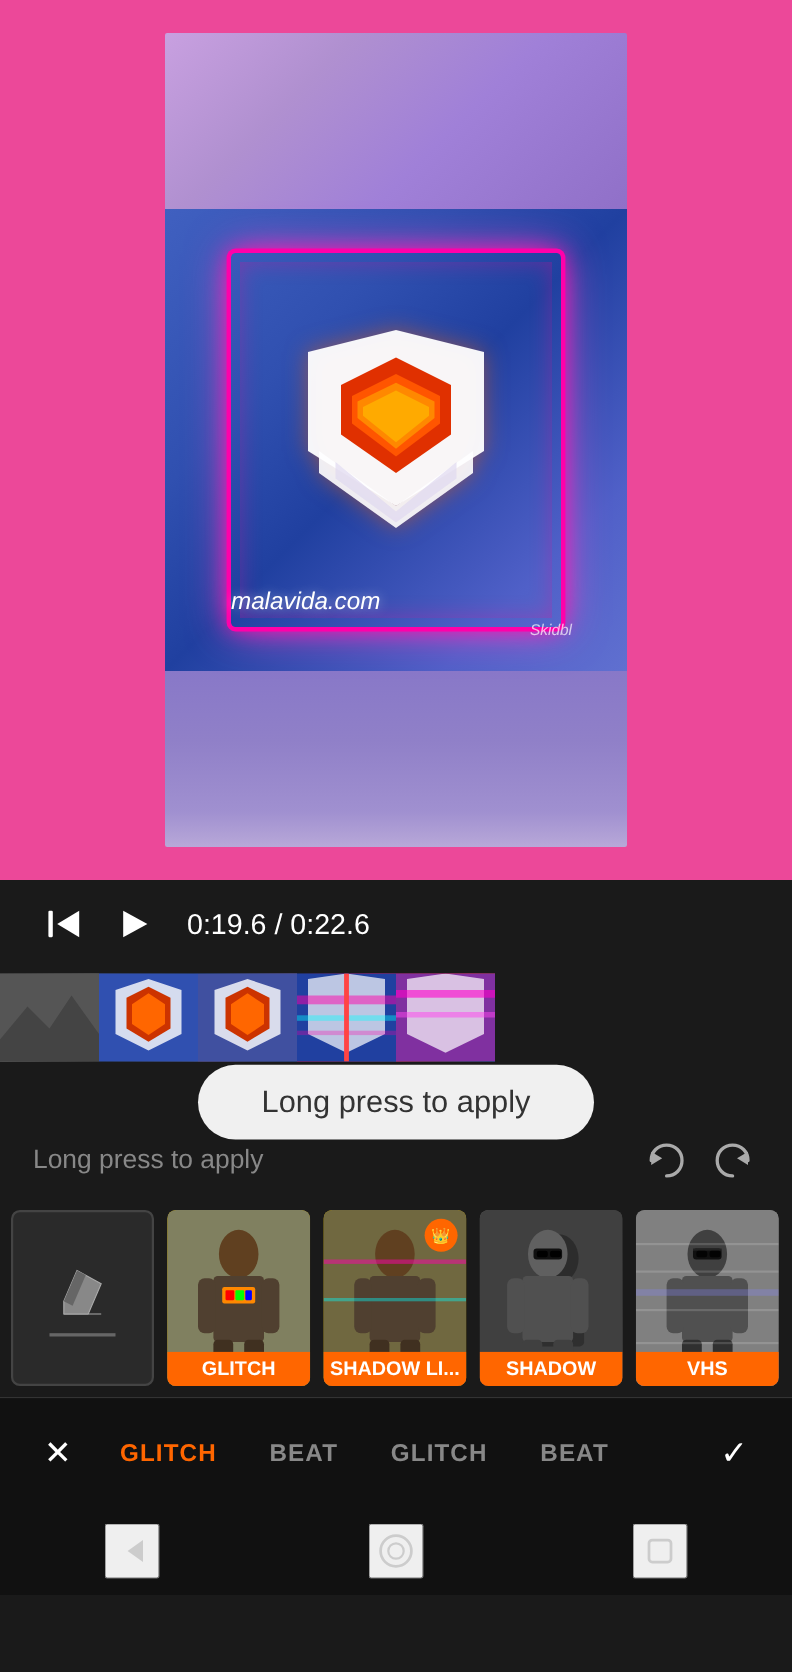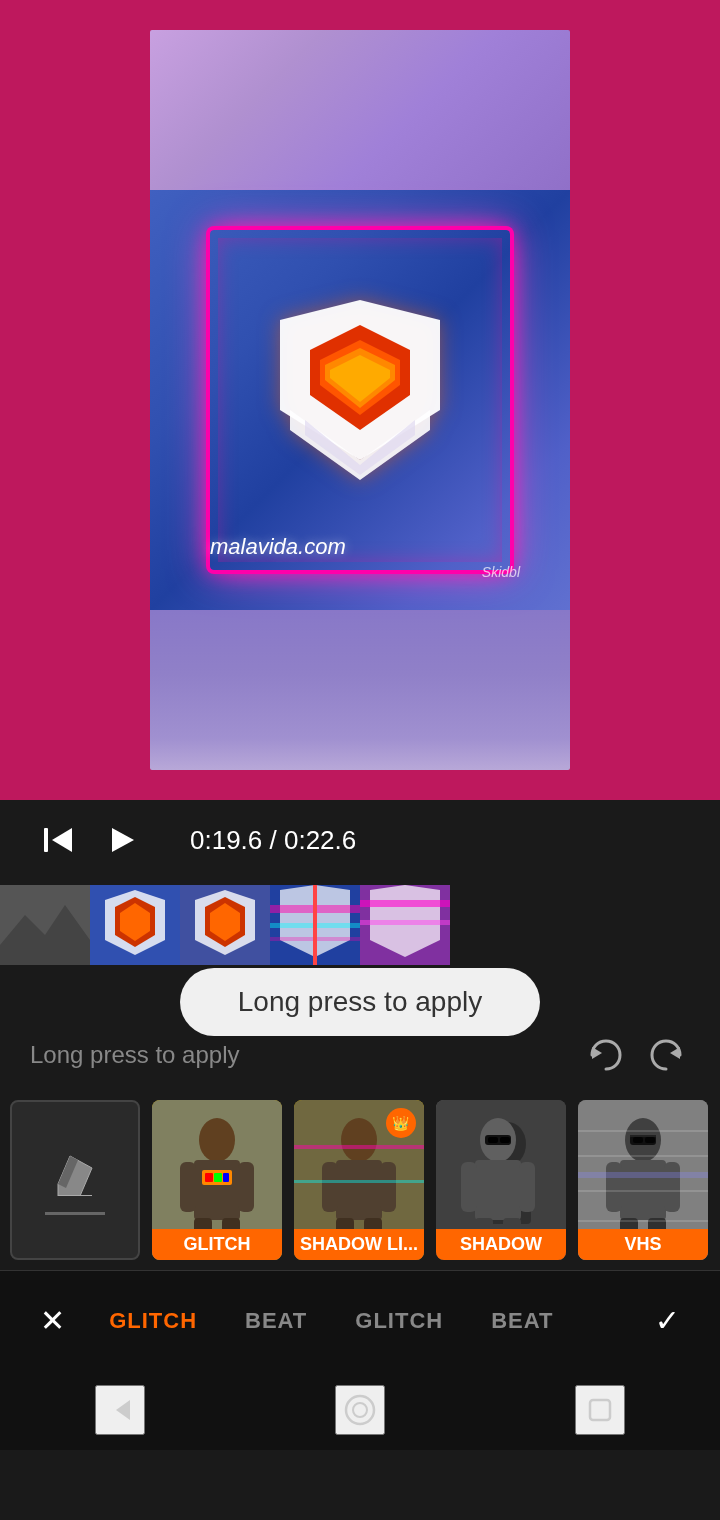--- a/index.html
+++ b/index.html
@@ -9,21 +9,21 @@
       min-height: 1520px;
       background: #1a1a1a;
       font-family: 'Arial', sans-serif;
       overflow-x: hidden;
     }
 
     
     .video-preview {
       width: 720px;
       height: 800px;
-      background: #be185d;
+      background: #ec4899;
       position: relative;
       display: flex;
       align-items: center;
       justify-content: center;
     }
 
     .video-frame {
       width: 420px;
       height: 740px;
       position: relative;
@@ -138,21 +138,21 @@
     }
 
     .play-icon {
       width: 32px;
       height: 32px;
     }
 
     .time-display {
       color: white;
       font-size: 26px;
-      margin-left: 22px;
+      margin-left: 2px;
     }
 
     
     .timeline-strip {
       width: 720px;
       height: 90px;
       background: #1a1a1a;
       display: flex;
       align-items: center;
       overflow: hidden;

